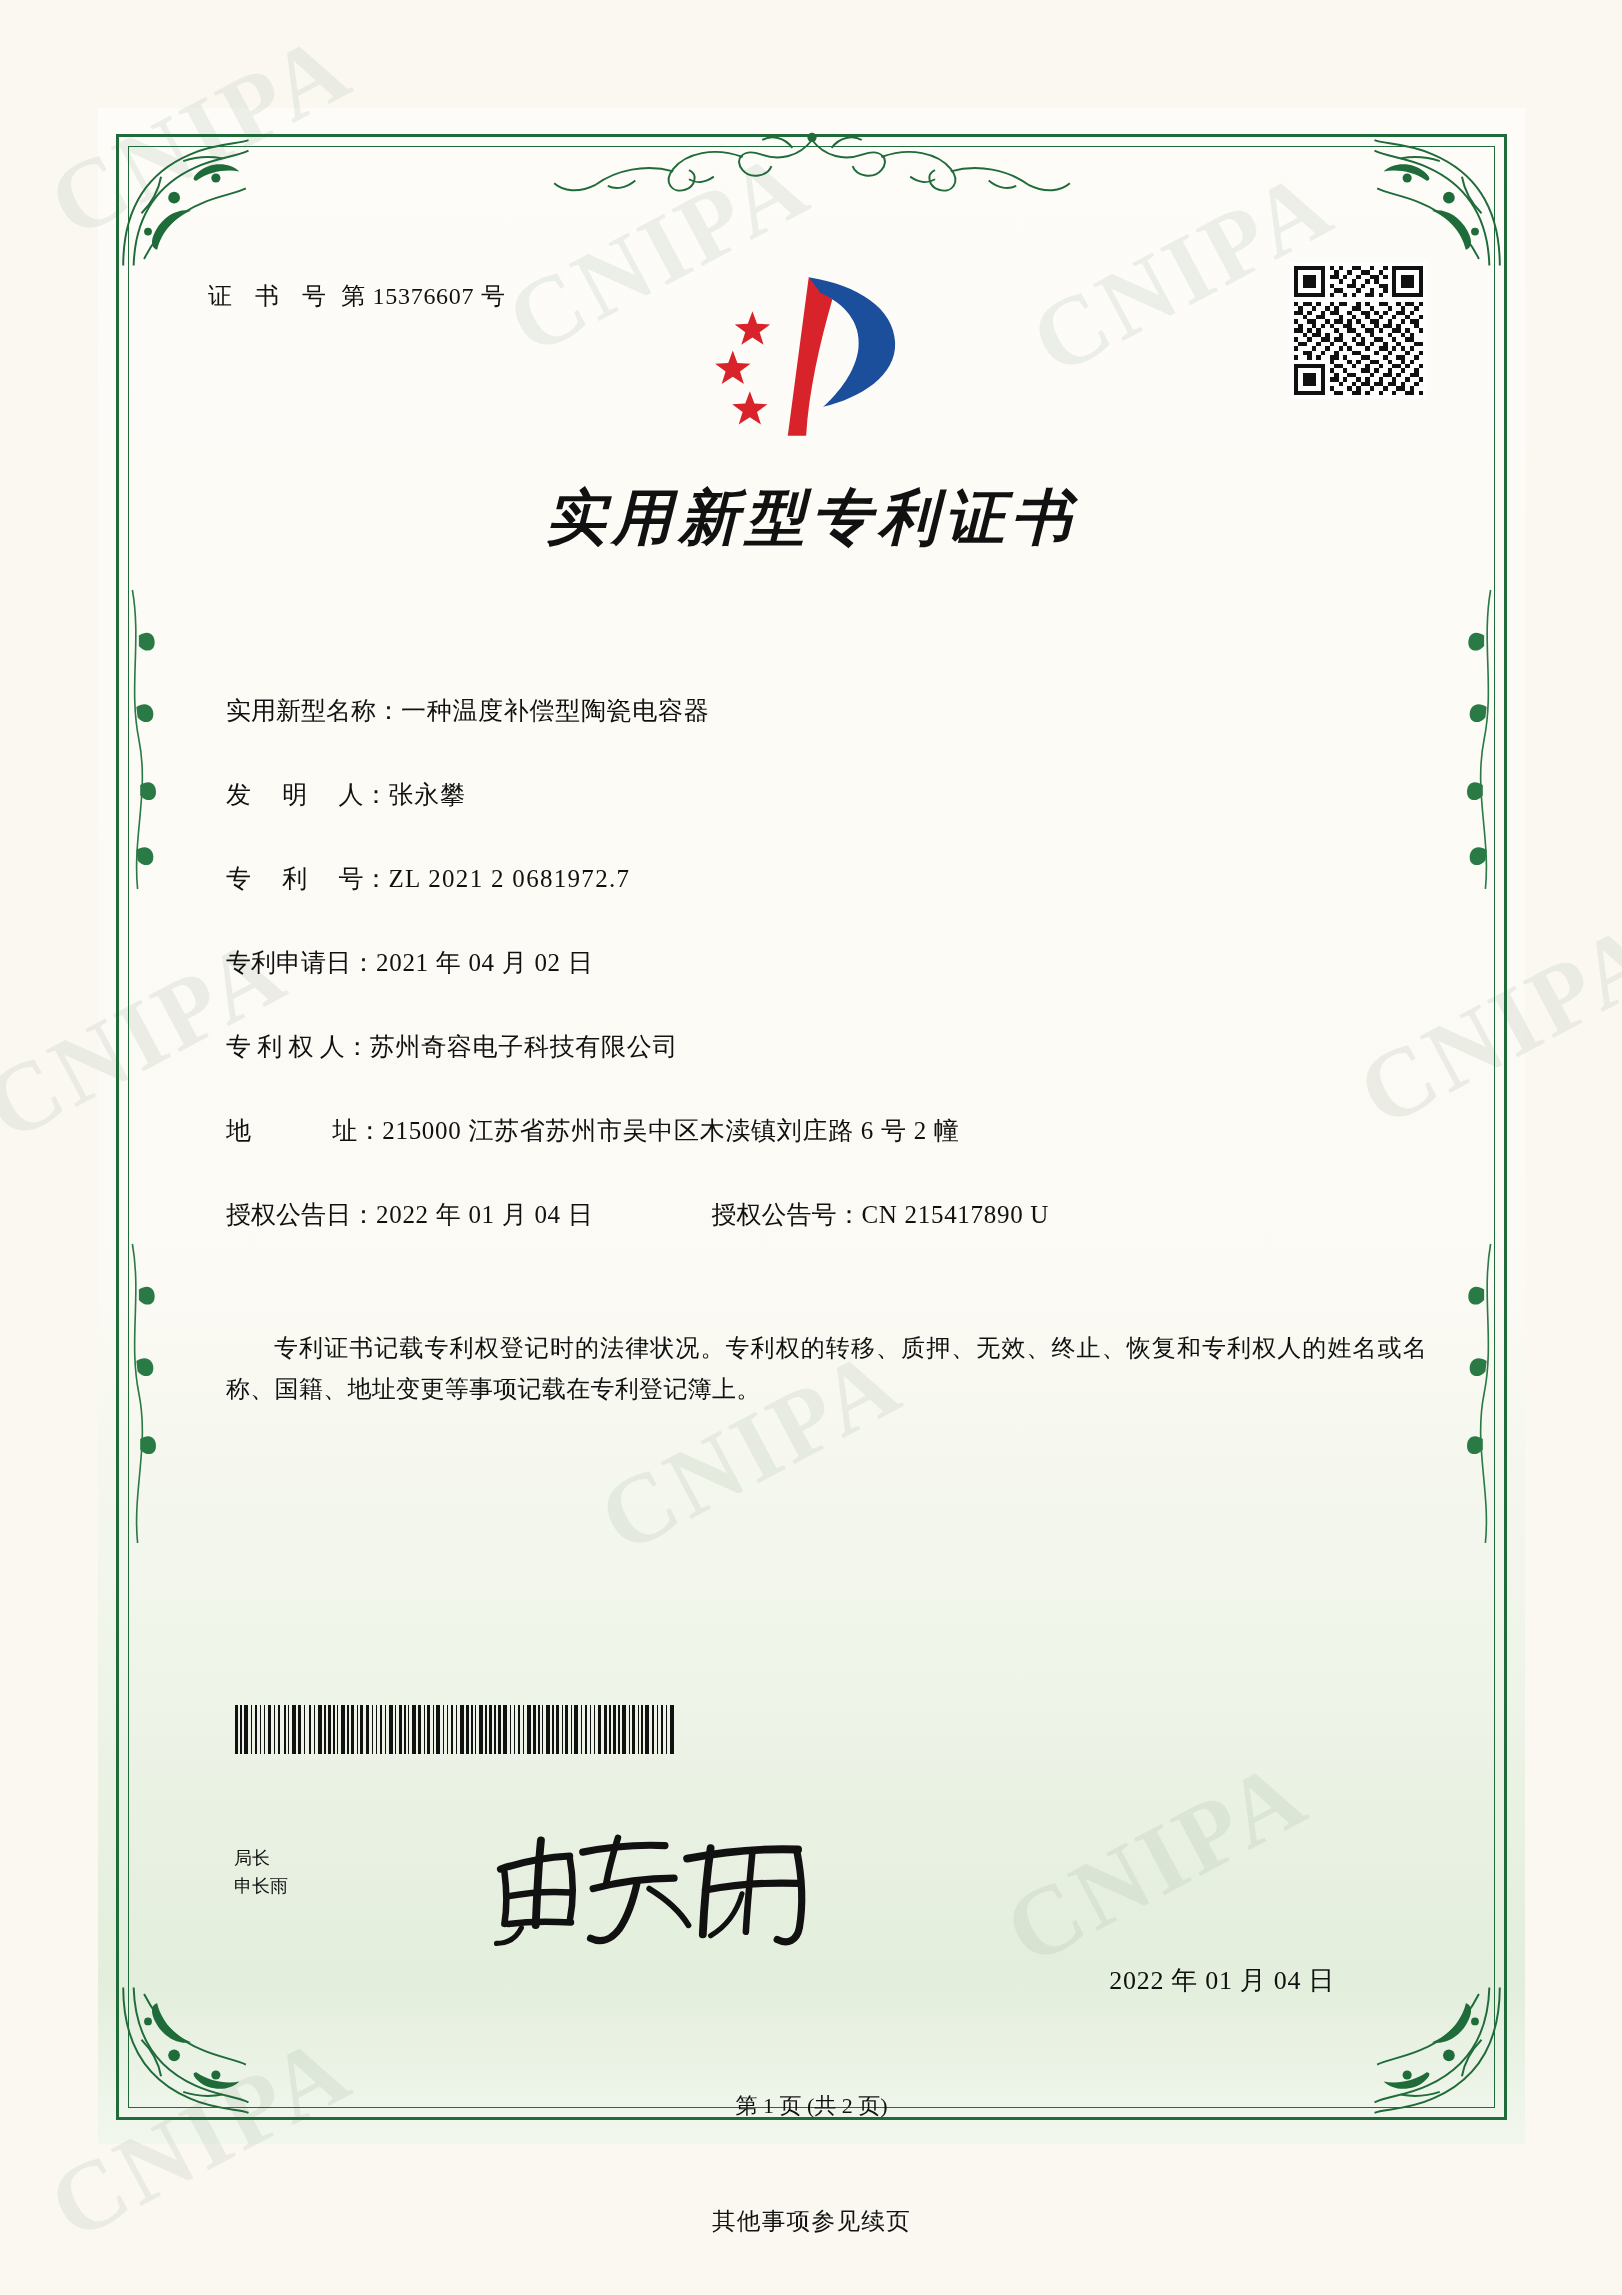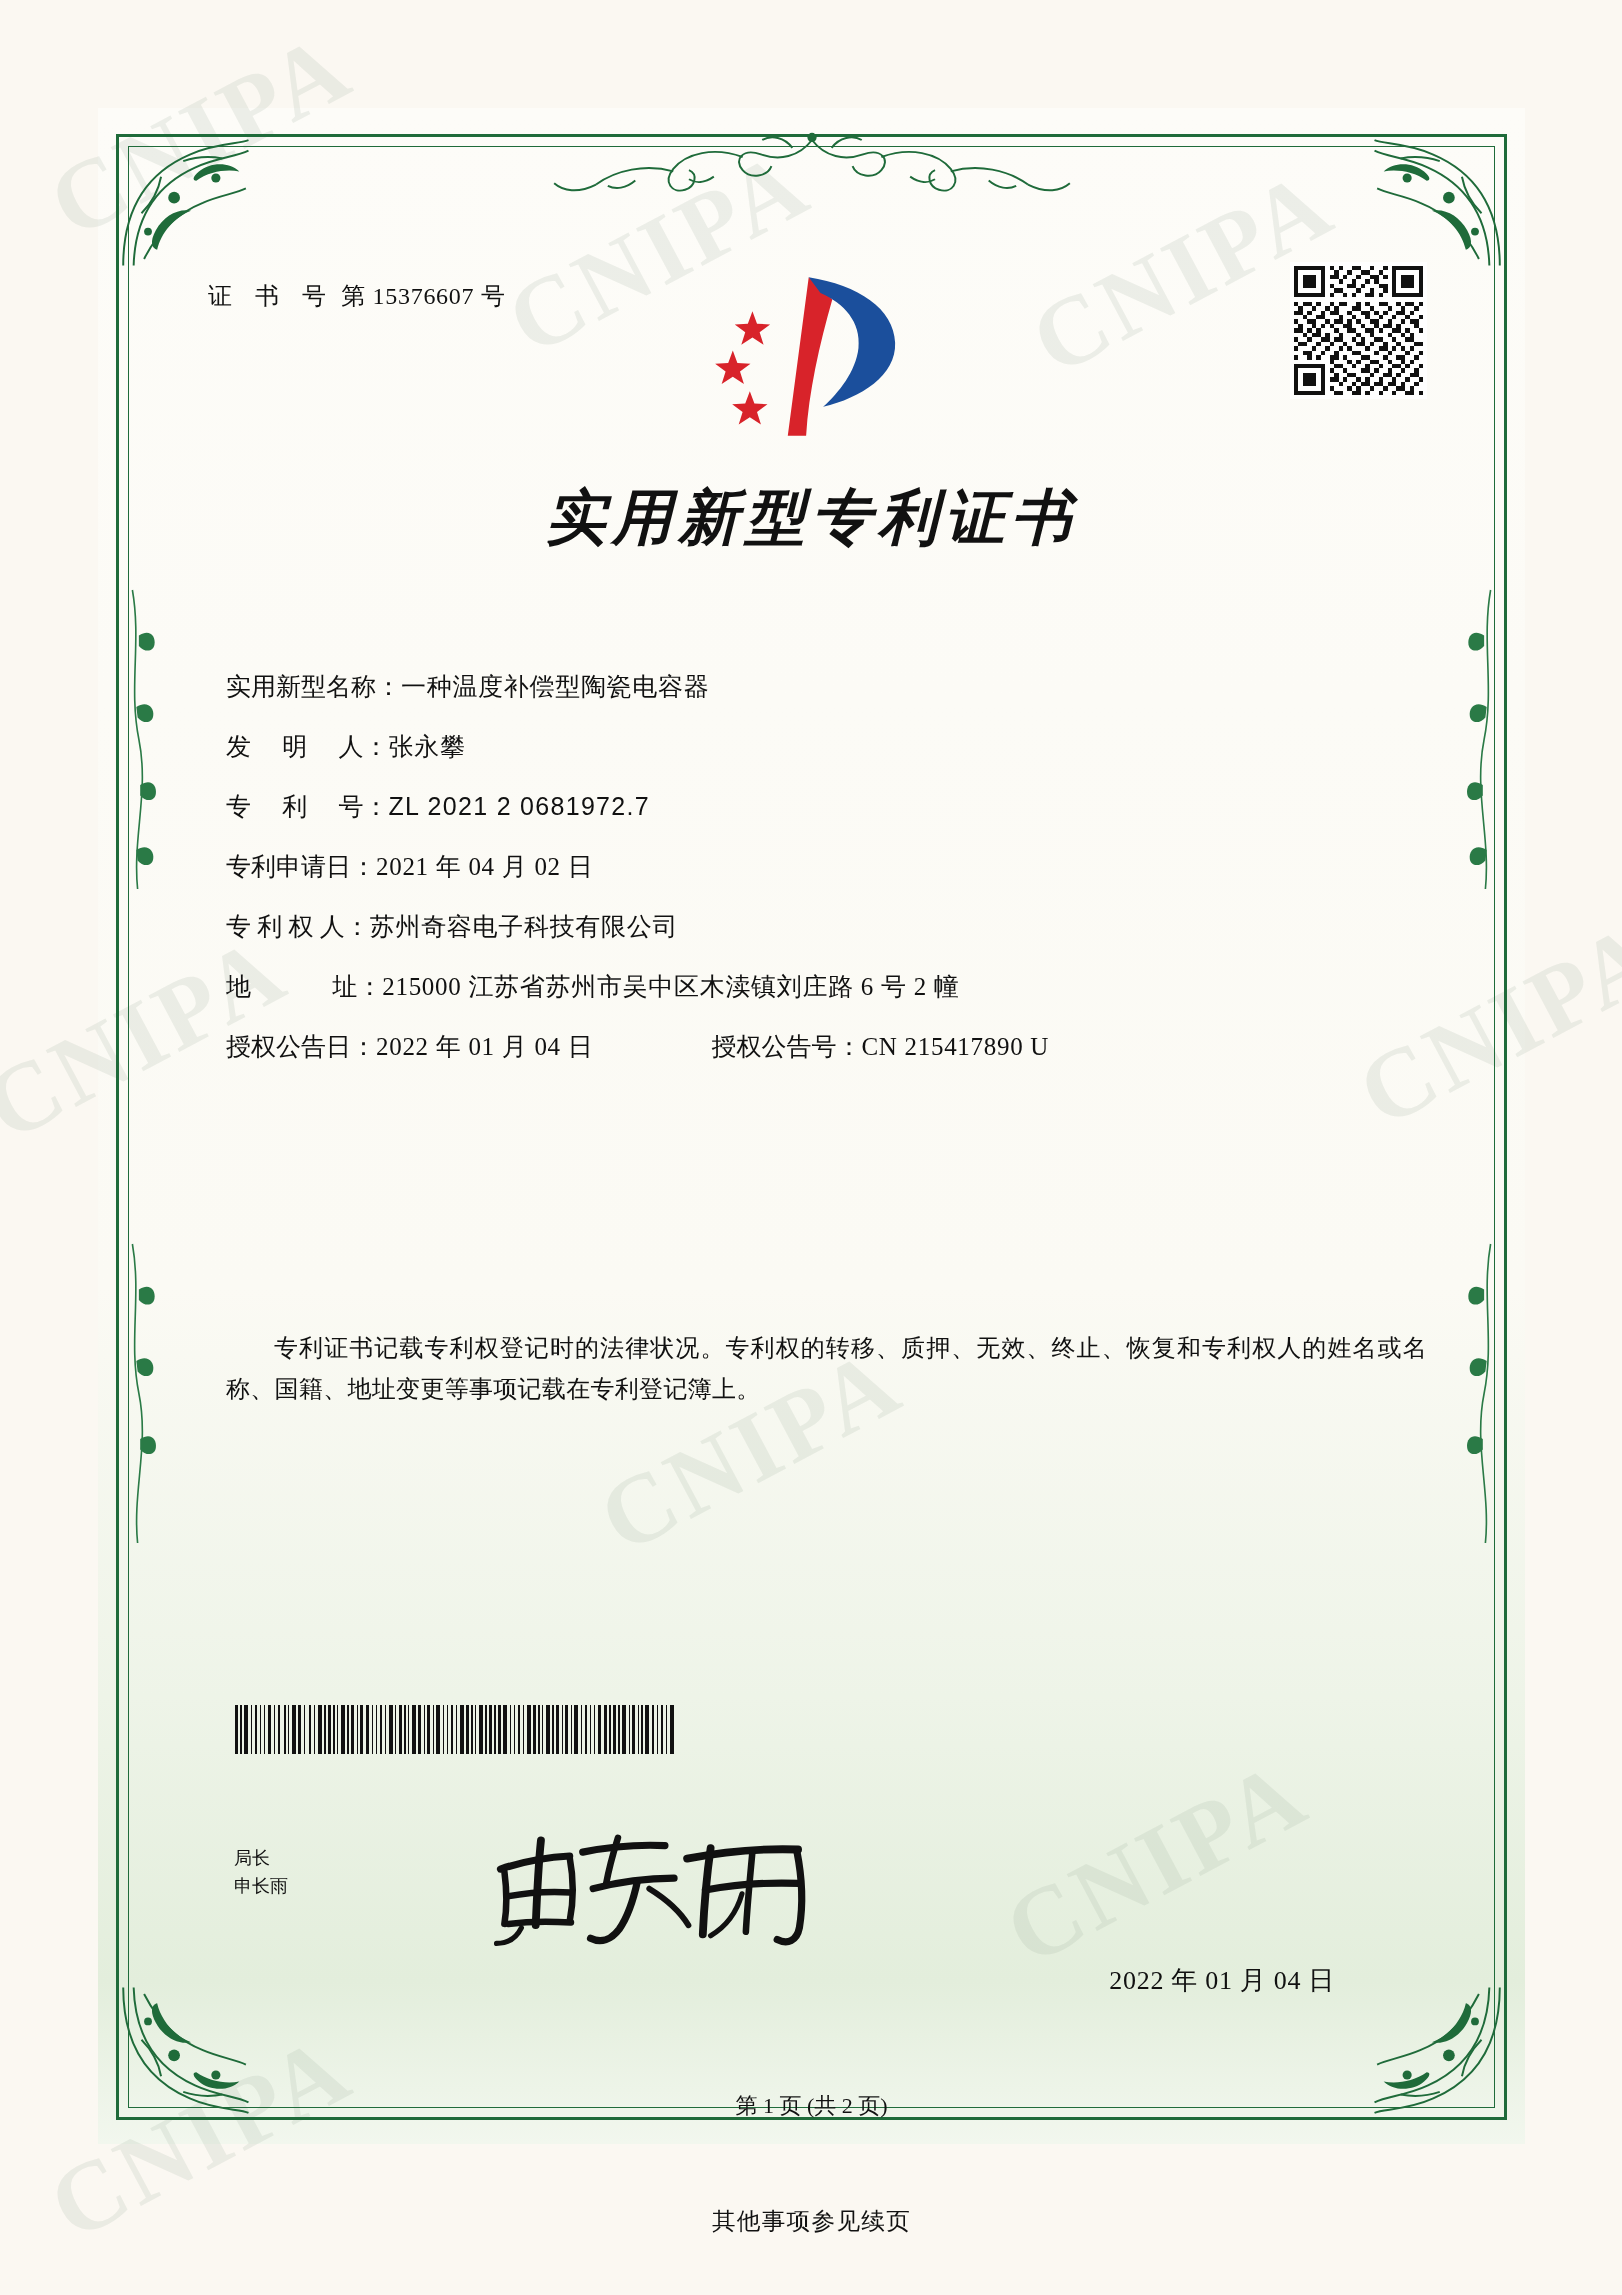--- a/index.html
+++ b/index.html
@@ -131,26 +131,27 @@
     line-height: 1.0;
   }
   .field-row {
     display: flex;
     align-items: baseline;
     margin-bottom: 35px;
   }
   .f-label {
     white-space: pre;
     flex: 0 0 auto;
+    margin-top: 24px;
   }
   .f-value {
     margin-left: 0px;
     letter-spacing: 0.7px;
   }
-  .f-value.mono { font-family: Liberation Sans, sans-serif; letter-spacing: 1.3px; }
+  .f-value.mono { font-family: Liberation Serif, serif; letter-spacing: 1.3px; }
 
   .row-two {
     display: flex;
     align-items: baseline;
     margin-bottom: 13px;
   }
   .row-two .second { margin-left: 118px; }
 
   
   .paras {

